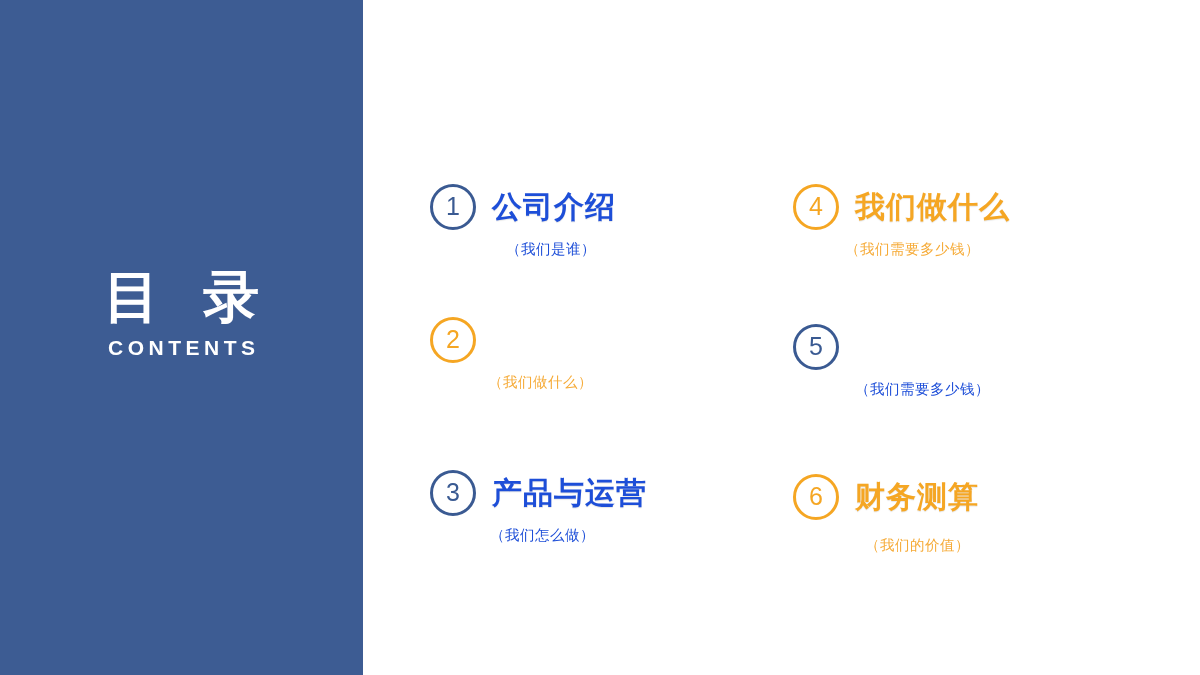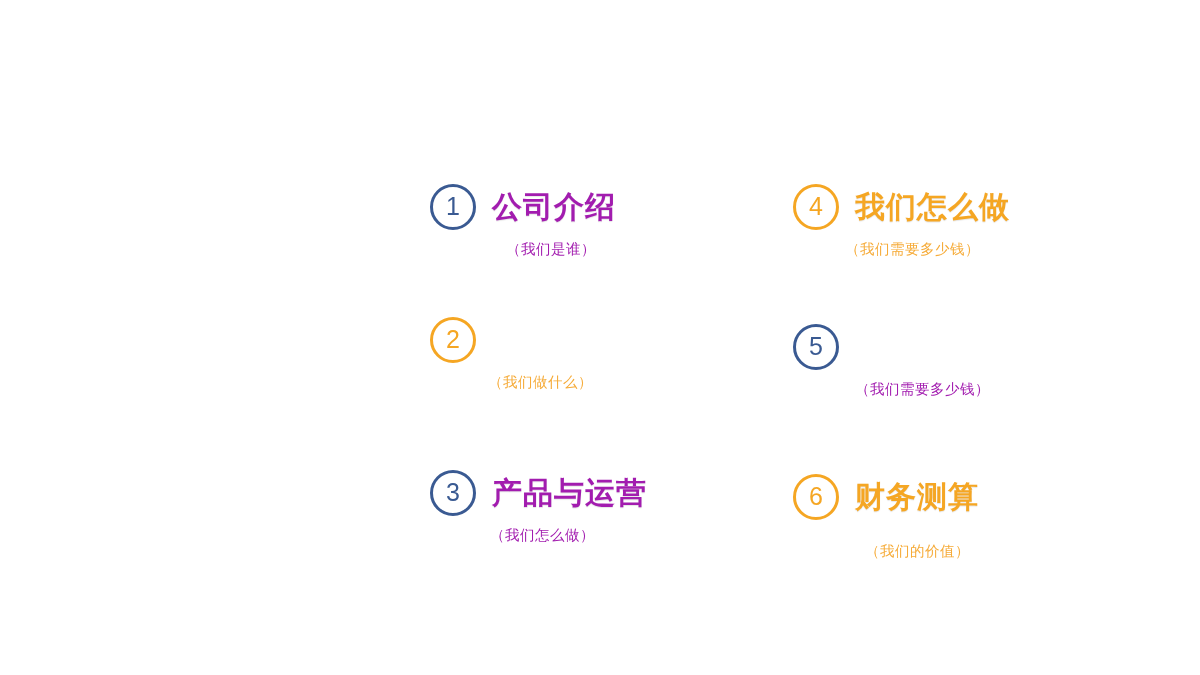--- a/index.html
+++ b/index.html
@@ -122,40 +122,46 @@
     white-space: nowrap;
   }
 
   .sub-indent-1 { margin-left: 76px; }
   .sub-indent-2 { margin-left: 58px; }
   .sub-indent-3 { margin-left: 60px; }
   .sub-indent-4 { margin-left: 52px; }
   .sub-indent-5 { margin-left: 62px; }
   .sub-indent-6 { margin-left: 72px; }
 
-  .sub-gap-6 { margin-top: 22px; }
-
-  .color-blue { color: #a21caf; }
+  .sub-gap-6 { margin-top: 16px; }
+
+  .color-blue { color: #1d4ed8; }
   .color-blue-strong { color: #3a5a92; }
   .color-orange { color: #f5a623; }
   .color-orange-soft { color: #f6ab38; }
 
   
   .pos-1 { left: 67px;  top: 182px; }
   .pos-2 { left: 67px;  top: 315px; }
   .pos-3 { left: 67px;  top: 468px; }
   .pos-4 { left: 430px; top: 182px; }
   .pos-5 { left: 430px; top: 322px; }
   .pos-6 { left: 430px; top: 472px; }
 </style>
 </head>
 <body>
 
 <div class="slide">
 
+  <div class="left-panel">
+    <div class="panel-title-block">
+      <span class="panel-title-cn">目 录</span>
+      <span class="panel-title-en">CONTENTS</span>
+    </div>
+  </div>
 
   <div class="content-area">
 
     <div class="toc-item pos-1">
       <div class="toc-head">
         <div class="toc-circle color-blue-strong">
           <span class="toc-circle-num">1</span>
         </div>
         <div class="toc-title color-blue">公司介绍</div>
       </div>
@@ -179,21 +185,21 @@
         <div class="toc-title color-blue">产品与运营</div>
       </div>
       <div class="toc-sub sub-indent-3 color-blue">（我们怎么做）</div>
     </div>
 
     <div class="toc-item pos-4">
       <div class="toc-head">
         <div class="toc-circle color-orange">
           <span class="toc-circle-num">4</span>
         </div>
-        <div class="toc-title color-orange">我们怎么做</div>
+        <div class="toc-title color-orange">我们做什么</div>
       </div>
       <div class="toc-sub sub-indent-4 color-orange-soft">（我们需要多少钱）</div>
     </div>
 
     <div class="toc-item pos-5">
       <div class="toc-head">
         <div class="toc-circle color-blue-strong">
           <span class="toc-circle-num">5</span>
         </div>
       </div>

